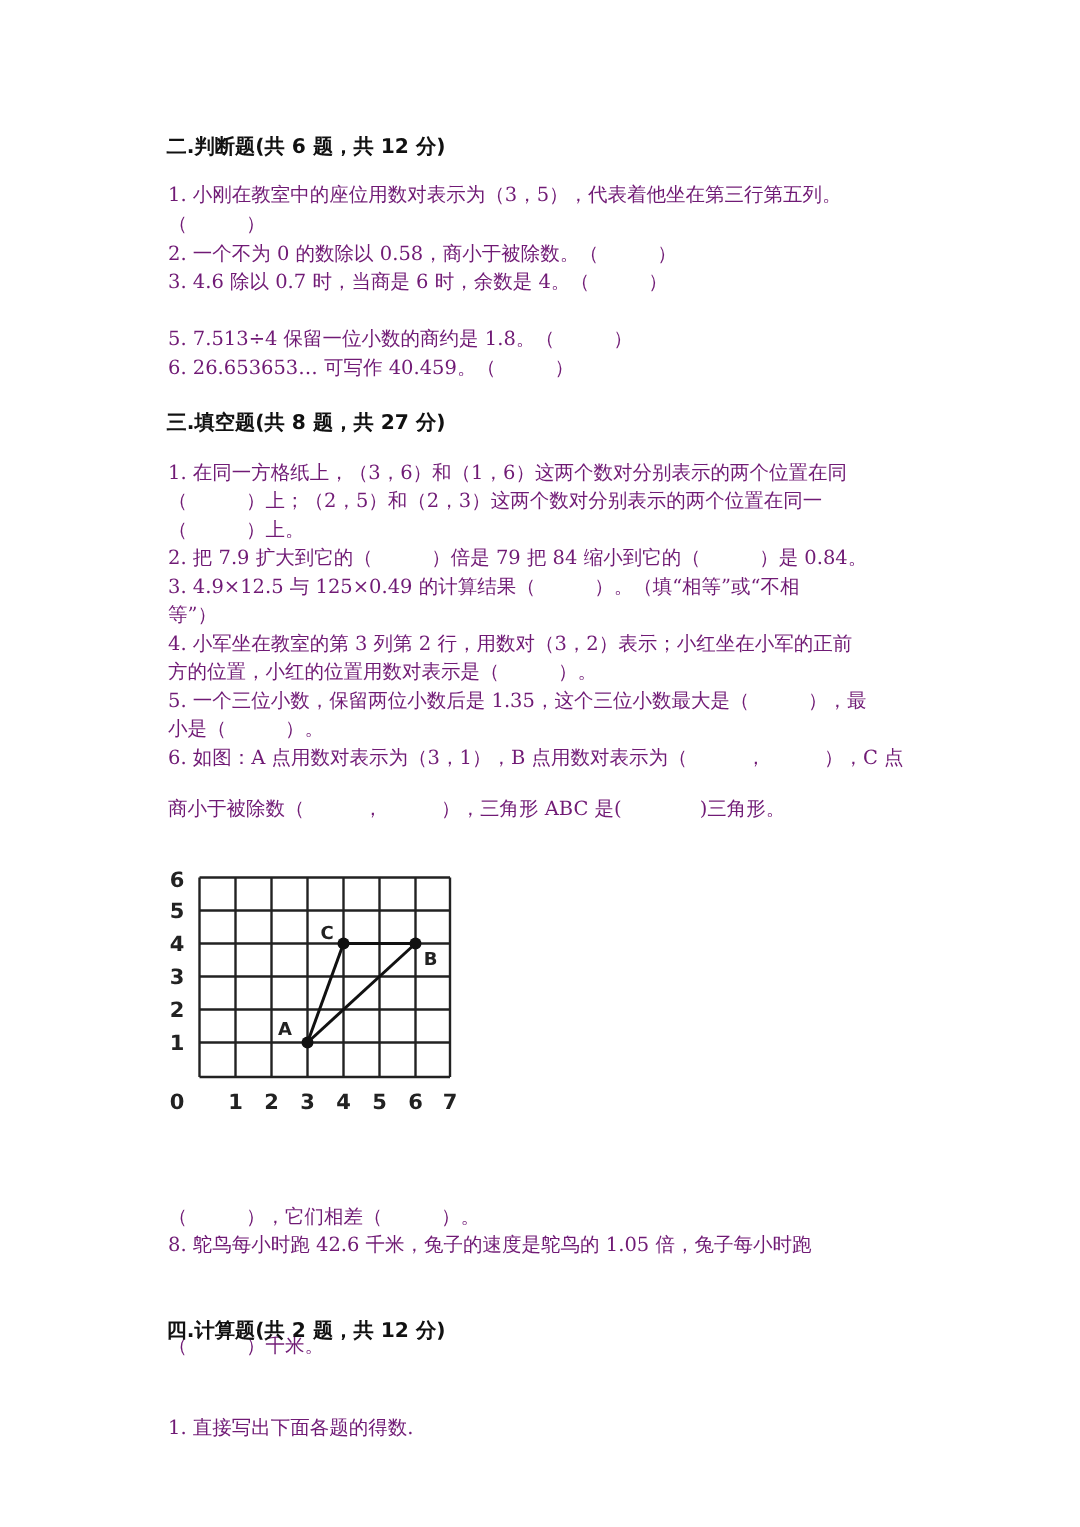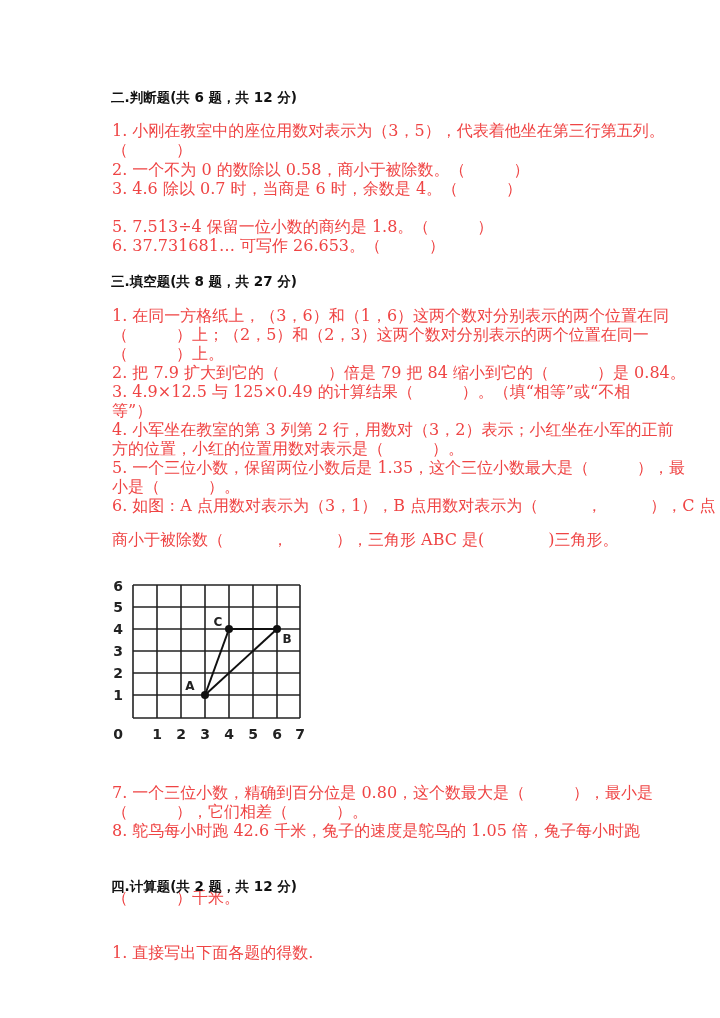--- a/index.html
+++ b/index.html
@@ -1,36 +1,36 @@
 <!DOCTYPE html>
 <html><head>
 <meta charset="utf-8">
 <style>
   html, body { margin: 0; padding: 0; background: #ffffff; }
   body { width: 720px; height: 1018px; position: relative; overflow: hidden;
          font-family: "DejaVu Serif", "Liberation Serif", serif; color: #222; }
   .page { position: absolute; left: 0; top: 0; width: 720px; height: 820px; }
-  .line { position: absolute; left: 112px; font-size: 16px; line-height: 18px; white-space: nowrap; color: #ef4444; text-align: center; }
+  .line { position: absolute; left: 112px; font-size: 13px; line-height: 18px; white-space: nowrap; color: #701a75; text-align: center; }
   .heading { position: absolute; left: 111px; font-size: 13.5px; font-weight: bold; white-space: nowrap;
              font-family: "DejaVu Sans", "Liberation Sans", sans-serif; color: #111; }
   .figure { position: absolute; left: 108px; top: 576px; width: 200px; height: 170px; }
   .figure svg { display: block; }
 </style>
 </head>
 <body>
 
 <div class="page">
 
   <div class="heading" style="top:89px">二.判断题(共 6 题，共 12 分)</div>
   <div class="line" style="top:122px">1. 小刚在教室中的座位用数对表示为（3，5），代表着他坐在第三行第五列。</div>
   <div class="line" style="top:141px">（　　　）</div>
   <div class="line" style="top:161px">2. 一个不为 0 的数除以 0.58，商小于被除数。（　　　）</div>
   <div class="line" style="top:180px">3. 4.6 除以 0.7 时，当商是 6 时，余数是 4。（　　　）</div>
   <div class="line" style="top:218px">5. 7.513÷4 保留一位小数的商约是 1.8。（　　　）</div>
-  <div class="line" style="top:237px">6. 37.731681… 可写作 26.653。（　　　）</div>
+  <div class="line" style="top:237px">6. 26.653653… 可写作 40.459。（　　　）</div>
 
   <div class="heading" style="top:273px">三.填空题(共 8 题，共 27 分)</div>
   <div class="line" style="top:307px">1. 在同一方格纸上，（3，6）和（1，6）这两个数对分别表示的两个位置在同</div>
   <div class="line" style="top:326px">（　　　）上；（2，5）和（2，3）这两个数对分别表示的两个位置在同一</div>
   <div class="line" style="top:345px">（　　　）上。</div>
   <div class="line" style="top:364px">2. 把 7.9 扩大到它的（　　　）倍是 79 把 84 缩小到它的（　　　）是 0.84。</div>
   <div class="line" style="top:383px">3. 4.9×12.5 与 125×0.49 的计算结果（　　　）。（填“相等”或“不相</div>
   <div class="line" style="top:402px">等”）</div>
   <div class="line" style="top:421px">4. 小军坐在教室的第 3 列第 2 行，用数对（3，2）表示；小红坐在小军的正前</div>
   <div class="line" style="top:440px">方的位置，小红的位置用数对表示是（　　　）。</div>
@@ -89,21 +89,20 @@
       </g>
 
       <g font-family="DejaVu Sans, sans-serif" font-size="12" font-weight="bold" fill="#222" text-anchor="middle">
         <text x="190" y="690">A</text>
         <text x="287" y="643">B</text>
         <text x="218" y="626">C</text>
       </g>
     </svg>
   </div>
 
-  <div class="line" style="top:784px">7. 一个三位小数，精确到百分位是 0.80，这个数最大是（　　　），最小是</div>
   <div class="line" style="top:803px">（　　　），它们相差（　　　）。</div>
   <div class="line" style="top:822px">8. 鸵鸟每小时跑 42.6 千米，兔子的速度是鸵鸟的 1.05 倍，兔子每小时跑</div>
   <div class="line" style="top:889px">（　　　）千米。</div>
 
   <div class="heading" style="top:878px">四.计算题(共 2 题，共 12 分)</div>
   <div class="line" style="top:944px">1. 直接写出下面各题的得数.</div>
 
 </div>
 
 </body></html>

